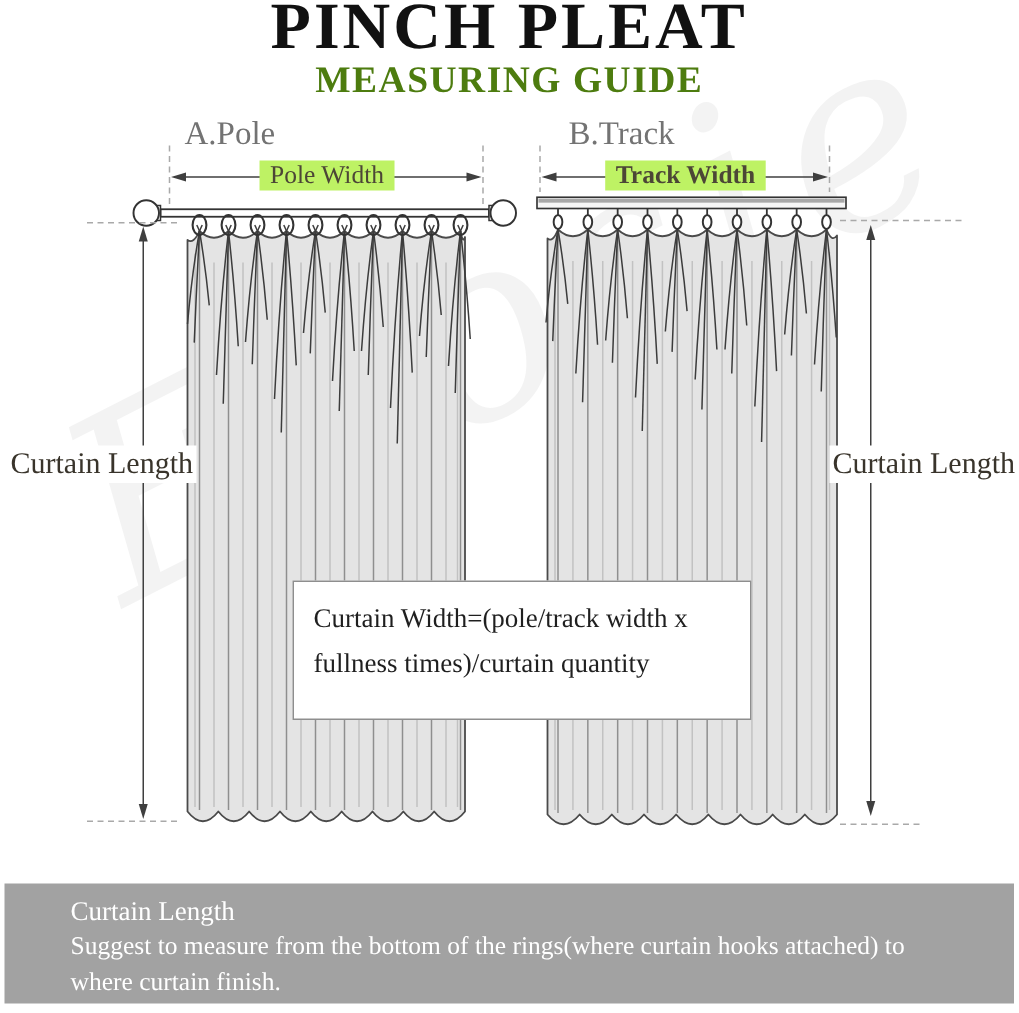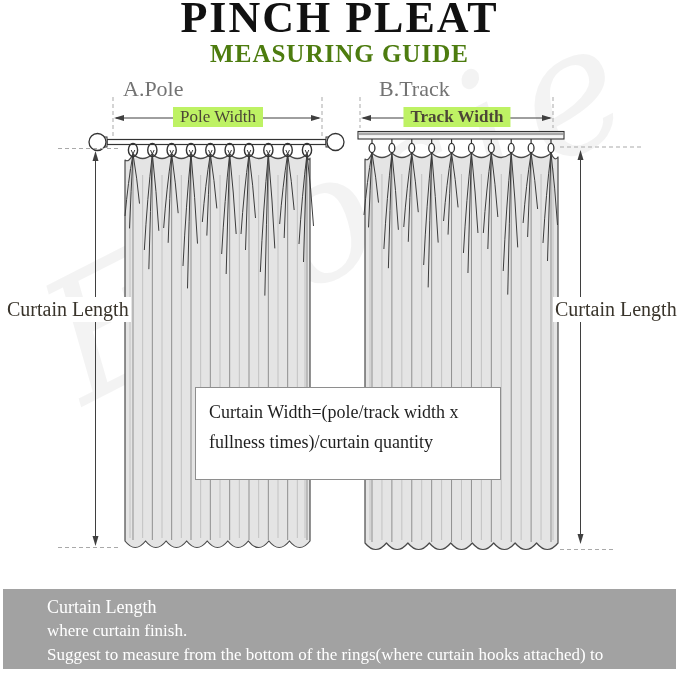--- a/index.html
+++ b/index.html
@@ -289,17 +289,17 @@
   <div id="length-label-left" class="length-label">Curtain Length</div>
   <div id="length-label-right" class="length-label">Curtain Length</div>
 
   <div class="formula-box">
     <div class="fline">Curtain Width=(pole/track width x</div>
     <div class="fline">fullness times)/curtain quantity</div>
   </div>
 
   <div class="footer-bar">
     <div class="fb-heading">Curtain Length</div>
+    <div class="fb-line">Suggest to measure from the bottom of the rings(where curtain hooks attached) to</div>
     <div class="fb-line">where curtain finish.</div>
-    <div class="fb-line">Suggest to measure from the bottom of the rings(where curtain hooks attached) to</div>
   </div>
 
 </div>
 
 </body></html>

